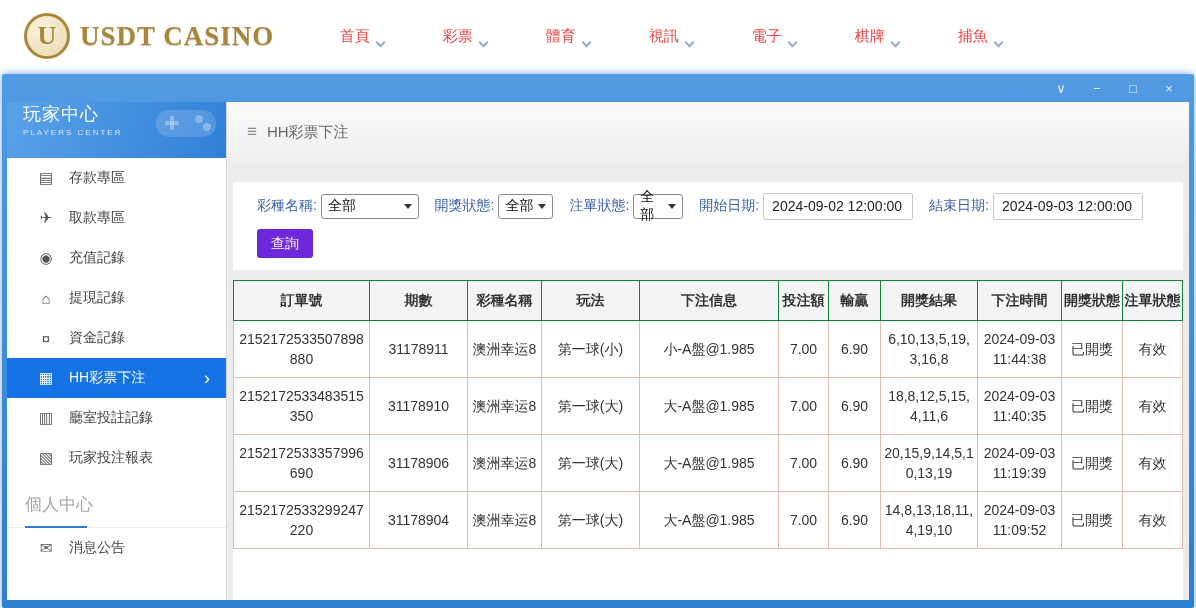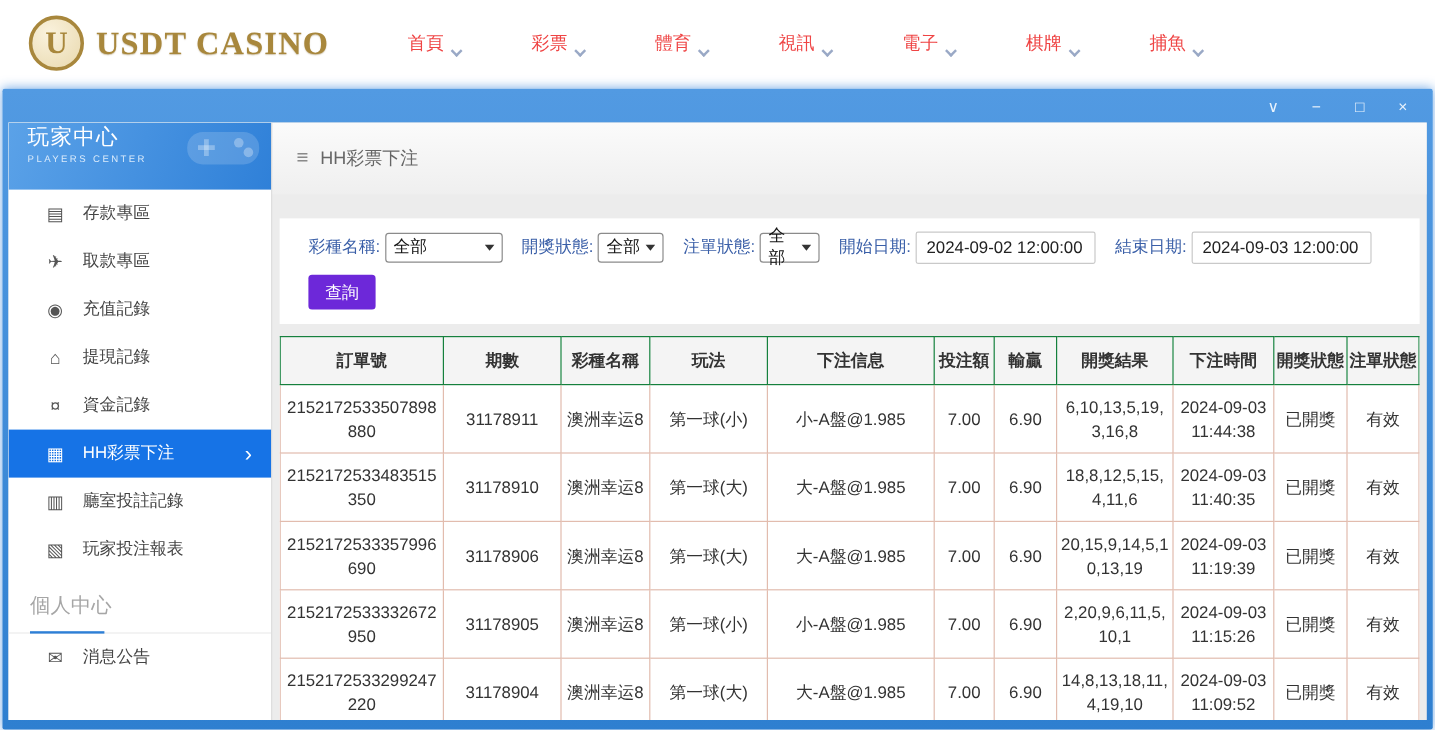--- a/index.html
+++ b/index.html
@@ -280,33 +280,20 @@
                 <td>第一球(大)</td>
                 <td>大-A盤@1.985</td>
                 <td>7.00</td>
                 <td>6.90</td>
                 <td>20,15,9,14,5,10,13,19</td>
                 <td>2024-09-03 11:19:39</td>
                 <td>已開獎</td>
                 <td>有效</td>
               </tr>
               <tr>
-                <td>2152172533332672950</td>
-                <td>31178905</td>
-                <td>澳洲幸运8</td>
-                <td>第一球(小)</td>
-                <td>小-A盤@1.985</td>
-                <td>7.00</td>
-                <td>6.90</td>
-                <td>2,20,9,6,11,5,10,1</td>
-                <td>2024-09-03 11:15:26</td>
-                <td>已開獎</td>
-                <td>有效</td>
-              </tr>
-              <tr>
                 <td>2152172533299247220</td>
                 <td>31178904</td>
                 <td>澳洲幸运8</td>
                 <td>第一球(大)</td>
                 <td>大-A盤@1.985</td>
                 <td>7.00</td>
                 <td>6.90</td>
                 <td>14,8,13,18,11,4,19,10</td>
                 <td>2024-09-03 11:09:52</td>
                 <td>已開獎</td>

